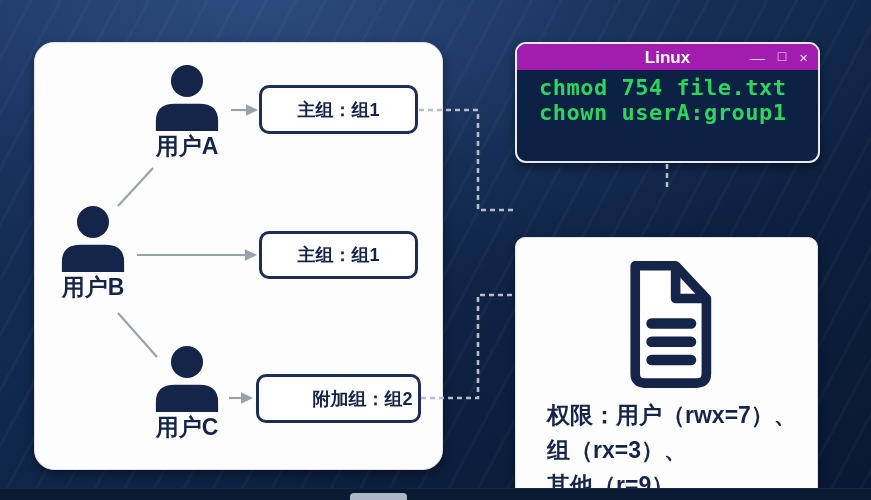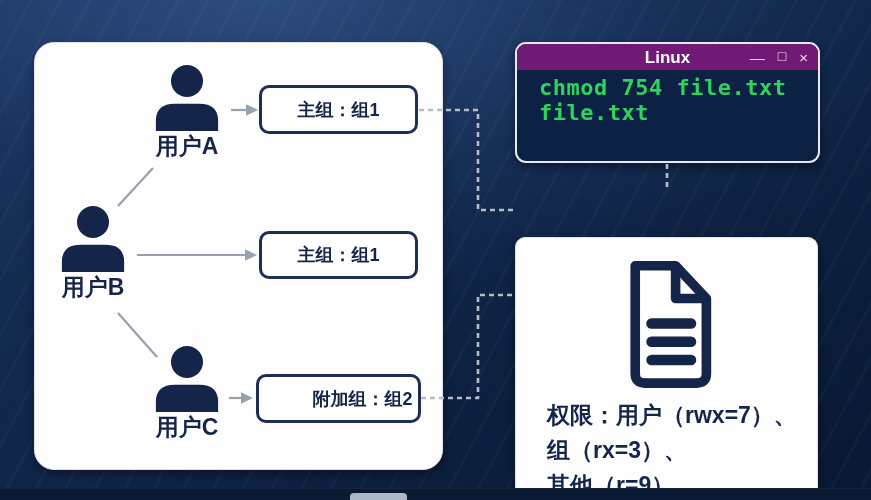--- a/index.html
+++ b/index.html
@@ -62,21 +62,21 @@
     position: absolute; left: 515px; top: 42px;
     width: 305px; height: 121px;
     border: 2px solid #e7e9ee;
     border-radius: 11px;
     overflow: hidden;
     background: #0c2143;
     box-shadow: 0 4px 10px rgba(0,0,0,0.45);
   }
   .titlebar {
     position: relative; height: 26px;
-    background: #701a75;
+    background: #a21caf;
     display: flex; align-items: center; justify-content: center;
   }
   .term-title {
     color: #ffffff; font-size: 17px; font-weight: bold; line-height: 1;
   }
   .controls {
     position: absolute; right: 10px; top: 0; height: 26px;
     display: flex; align-items: center; gap: 13px;
     color: #e3e3e5; font-size: 15px;
   }
@@ -177,21 +177,21 @@
     <div class="titlebar">
       <span class="term-title">Linux</span>
       <span class="controls">
         <span class="ctrl">—</span>
         <span class="ctrl ctrl-max">□</span>
         <span class="ctrl">×</span>
       </span>
     </div>
     <div class="term-body">
       <div>chmod 754 file.txt</div>
-      <div>file.txt</div>
+      <div>chown userA:group1</div>
     </div>
   </div>
 
   <div class="file-panel">
     <div class="doc-icon-wrap">
       <svg width="100" height="133" viewBox="0 0 104 136">
         <path d="M20,8 H62 L94,42 V120 Q94,130 84,130 H30 Q20,130 20,120 Z" fill="#ffffff" stroke="#15254a" stroke-width="10" stroke-linejoin="round"></path>
         <path d="M62,8 V42 H94" fill="none" stroke="#15254a" stroke-width="10" stroke-linejoin="round"></path>
         <line x1="37" y1="68" x2="78" y2="68" stroke="#15254a" stroke-width="11" stroke-linecap="round"></line>
         <line x1="37" y1="87" x2="78" y2="87" stroke="#15254a" stroke-width="11" stroke-linecap="round"></line>

